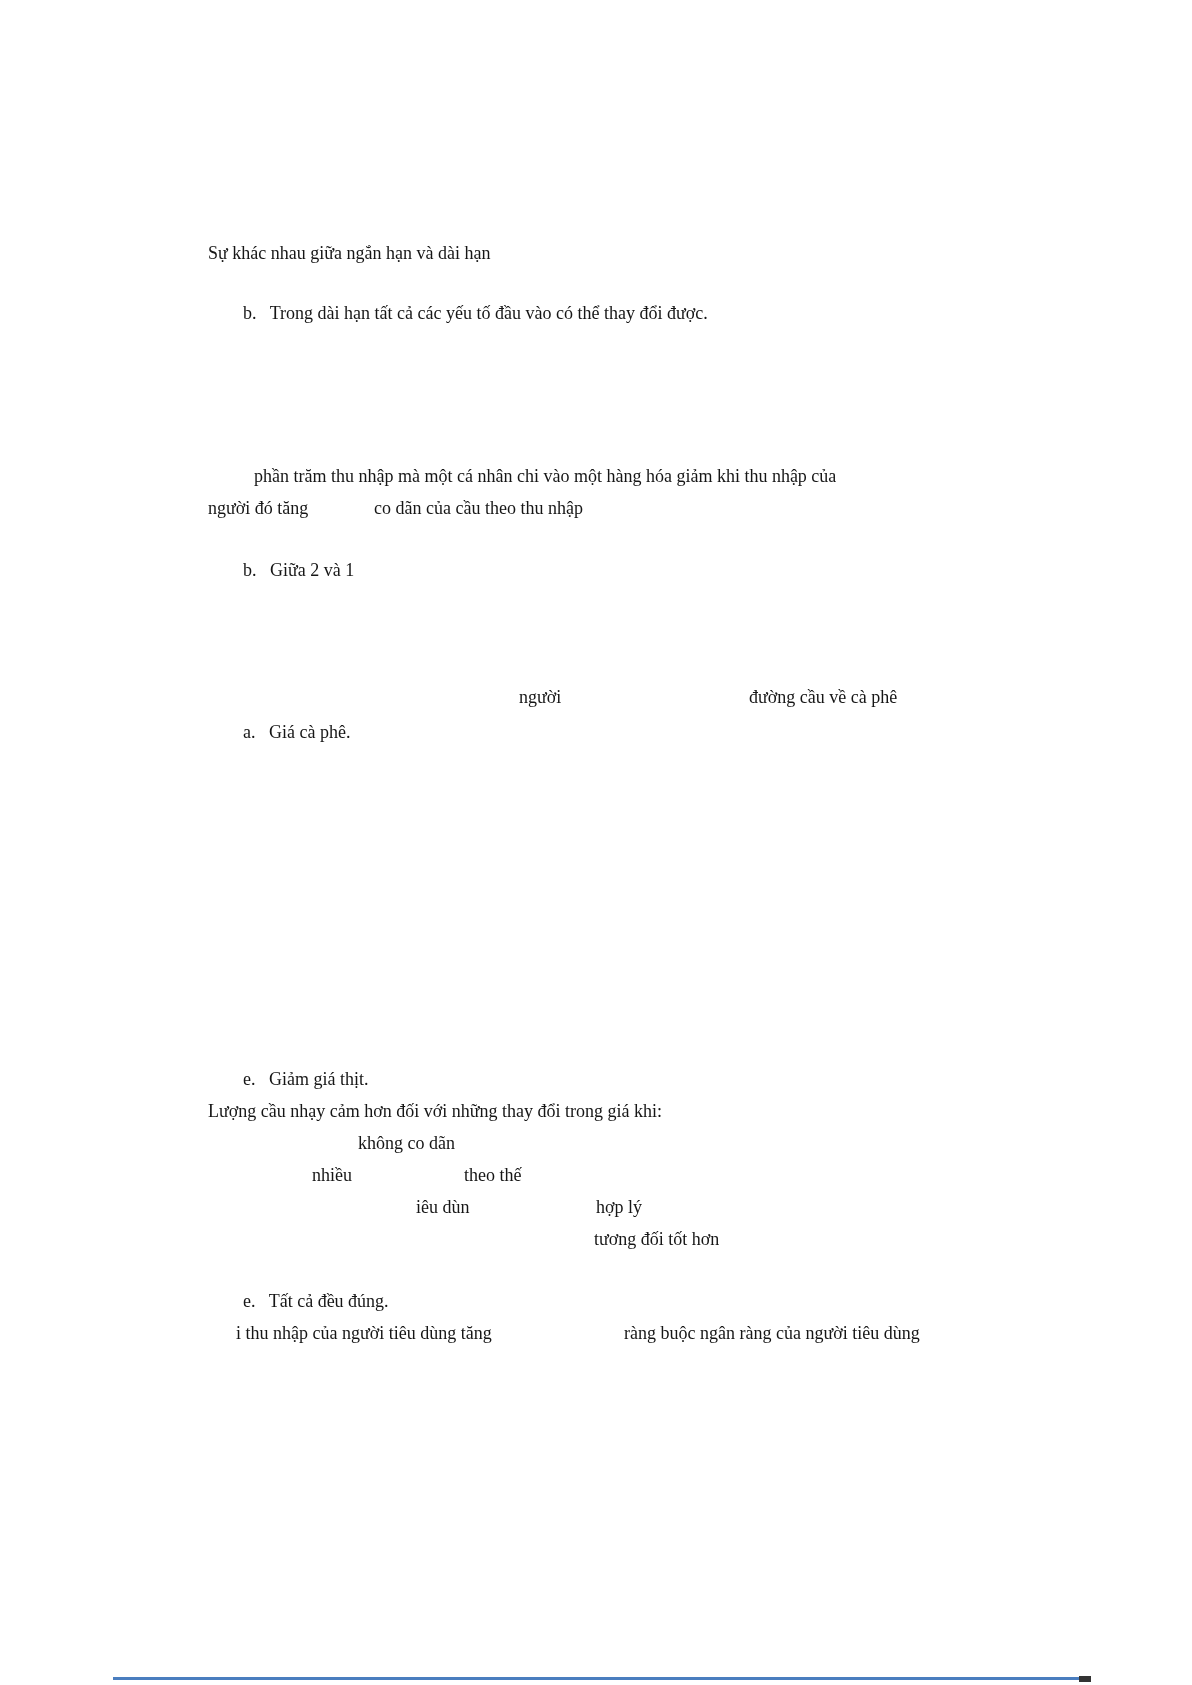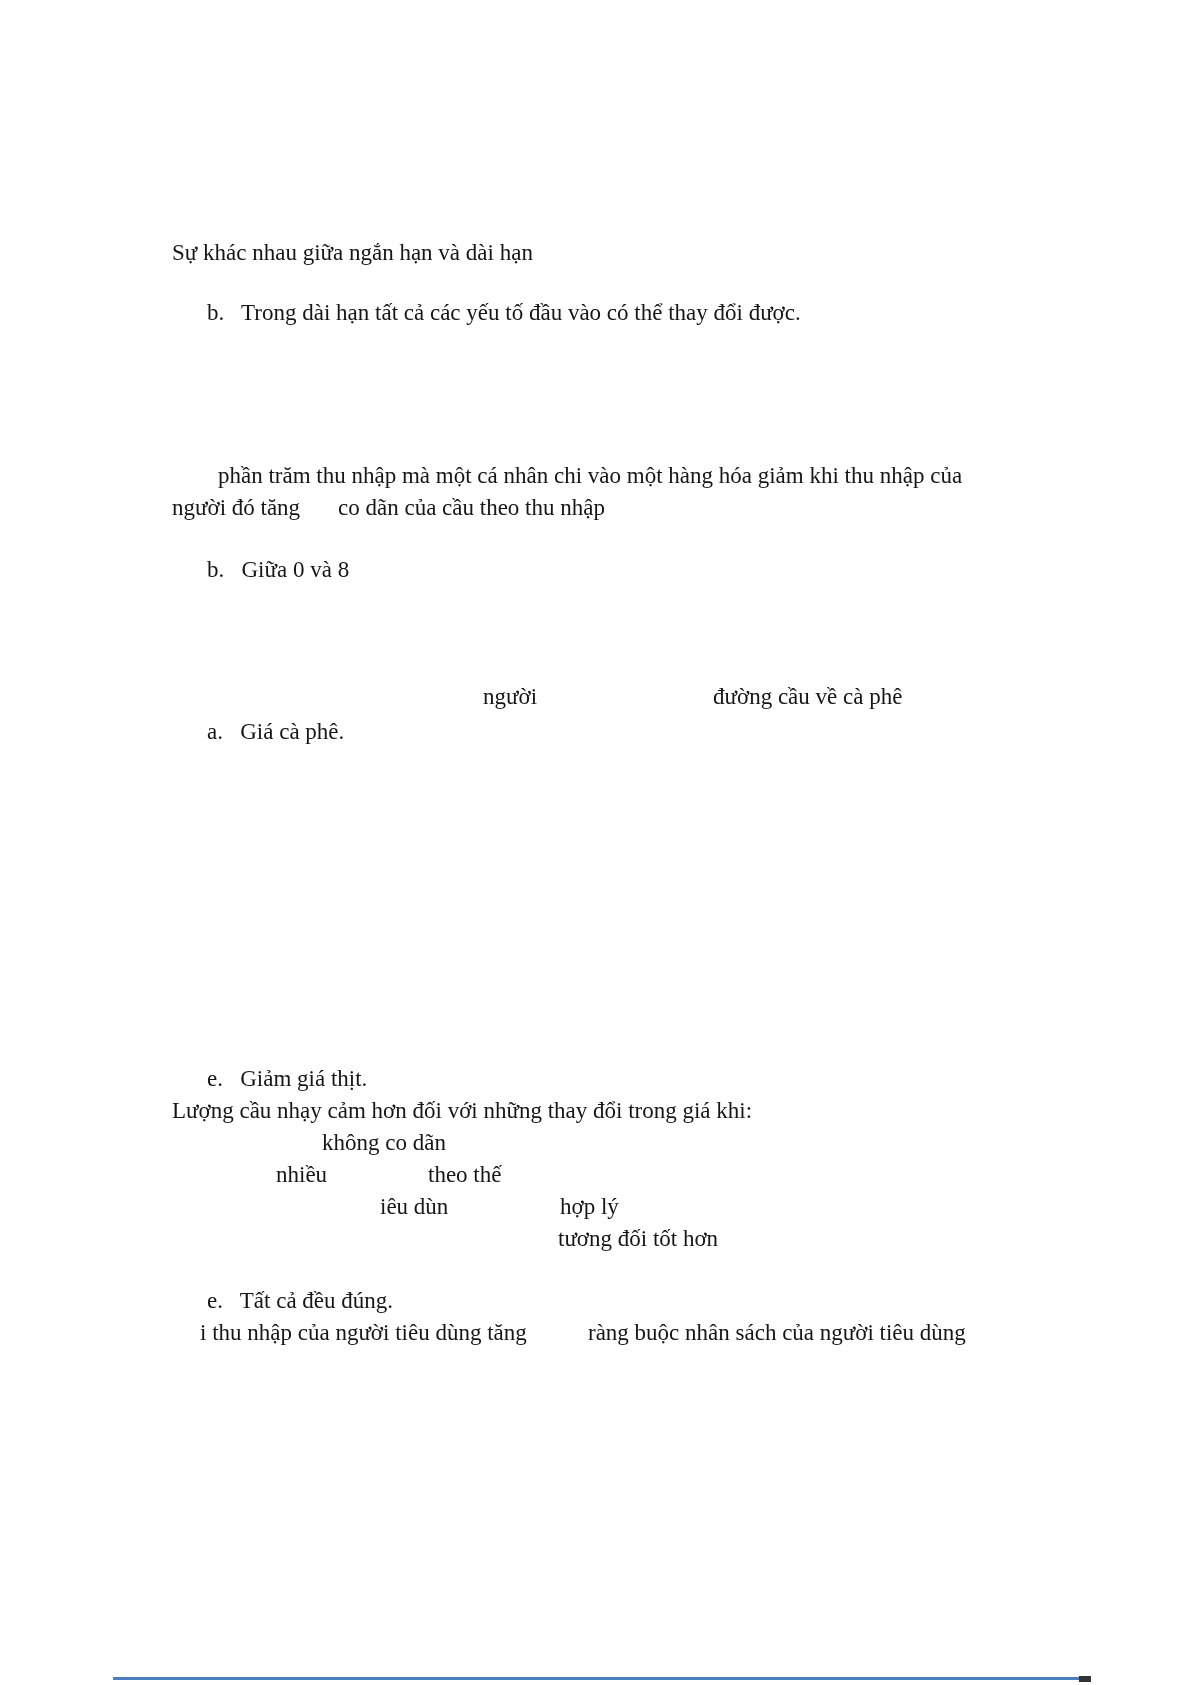--- a/index.html
+++ b/index.html
@@ -15,42 +15,43 @@
     font-family: "Liberation Serif", "DejaVu Serif", serif;
     color: #161616;
   }
   .page {
     position: absolute;
     inset: 0;
     background: #ffffff;
   }
   .frag {
     position: absolute;
-    font-size: 23px;
+    font-size: 18px;
     line-height: 32px;
     white-space: pre;
+    margin-left: 36px;
   }
   .rule {
     position: absolute;
   }
 </style>
 </head>
 <body>
 
 <div class="page">
 
   <div class="frag" style="left:172px; top:237px">Sự khác nhau giữa ngắn hạn và dài hạn</div>
 
   <div class="frag" style="left:218px; top:460px">phần trăm thu nhập mà một cá nhân chi vào một hàng hóa giảm khi thu nhập của</div>
 
   <div class="frag" style="left:207px; top:297px">b.   Trong dài hạn tất cả các yếu tố đầu vào có thể thay đổi được.</div>
   <div class="frag" style="left:172px; top:492px">người đó tăng</div>
   <div class="frag" style="left:338px; top:492px">co dãn của cầu theo thu nhập</div>
 
-  <div class="frag" style="left:207px; top:554px">b.   Giữa 0 và 8</div>
+  <div class="frag" style="left:207px; top:554px">b.   Giữa 2 và 1</div>
 
   <div class="frag" style="left:483px; top:681px">người</div>
   <div class="frag" style="left:713px; top:681px">đường cầu về cà phê</div>
 
   <div class="frag" style="left:207px; top:716px">a.   Giá cà phê.</div>
 
 
   <div class="frag" style="left:207px; top:1063px">e.   Giảm giá thịt.</div>
 
   <div class="frag" style="left:172px; top:1095px">Lượng cầu nhạy cảm hơn đối với những thay đổi trong giá khi:</div>
@@ -58,19 +59,19 @@
   <div class="frag" style="left:322px; top:1127px">không co dãn</div>
   <div class="frag" style="left:276px; top:1159px">nhiều</div>
   <div class="frag" style="left:428px; top:1159px">theo thế</div>
   <div class="frag" style="left:380px; top:1191px">iêu dùn</div>
   <div class="frag" style="left:560px; top:1191px">hợp lý</div>
   <div class="frag" style="left:558px; top:1223px">tương đối tốt hơn</div>
 
   <div class="frag" style="left:207px; top:1285px">e.   Tất cả đều đúng.</div>
 
   <div class="frag" style="left:200px; top:1317px">i thu nhập của người tiêu dùng tăng</div>
-  <div class="frag" style="left:588px; top:1317px">ràng buộc nhân sách của người tiêu dùng</div>
+  <div class="frag" style="left:588px; top:1317px">ràng buộc ngân ràng của người tiêu dùng</div>
 
 
   <div class="rule" style="left: 113px; top: 1677px; width: 966px; height: 3px; background: rgb(74, 126, 191);"></div>
   <div class="rule" style="left: 1079px; top: 1676px; width: 12px; height: 6px; background: rgb(51, 51, 51);"></div>
 
 </div>
 
 </body></html>

